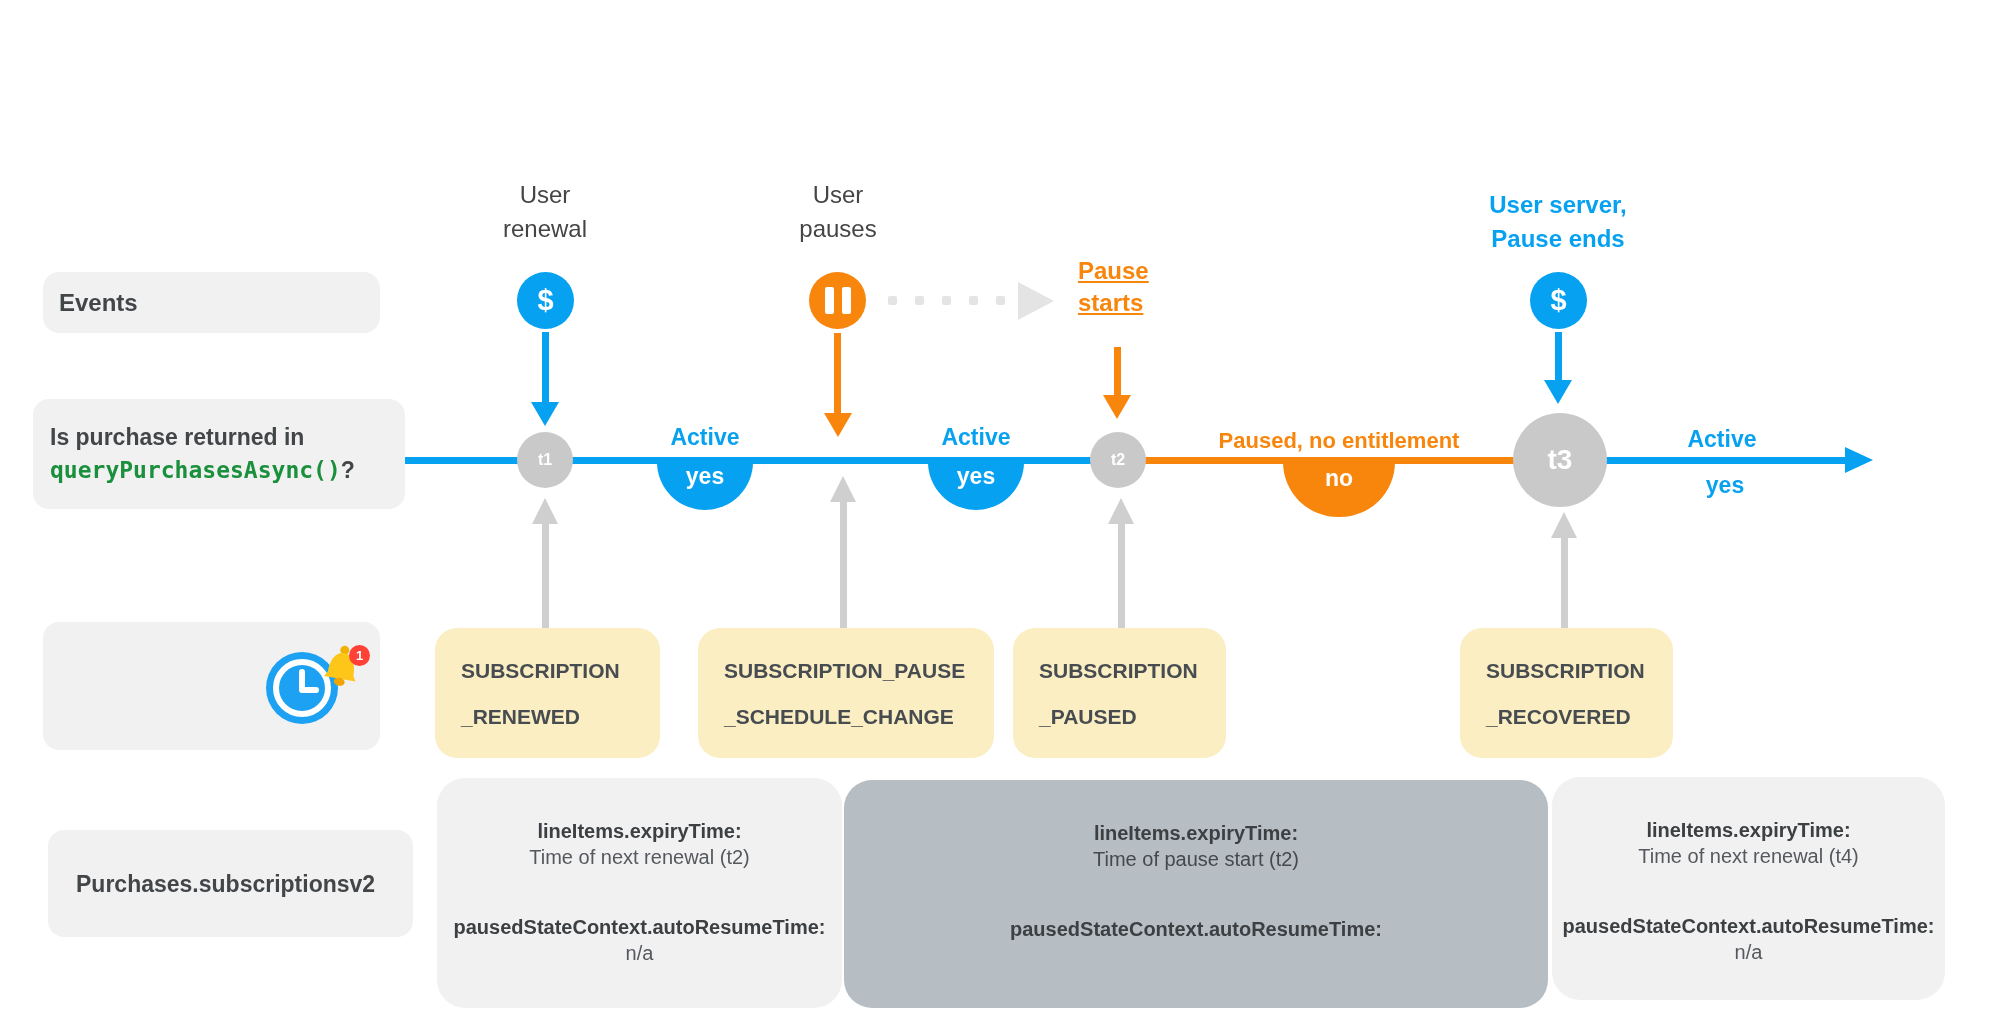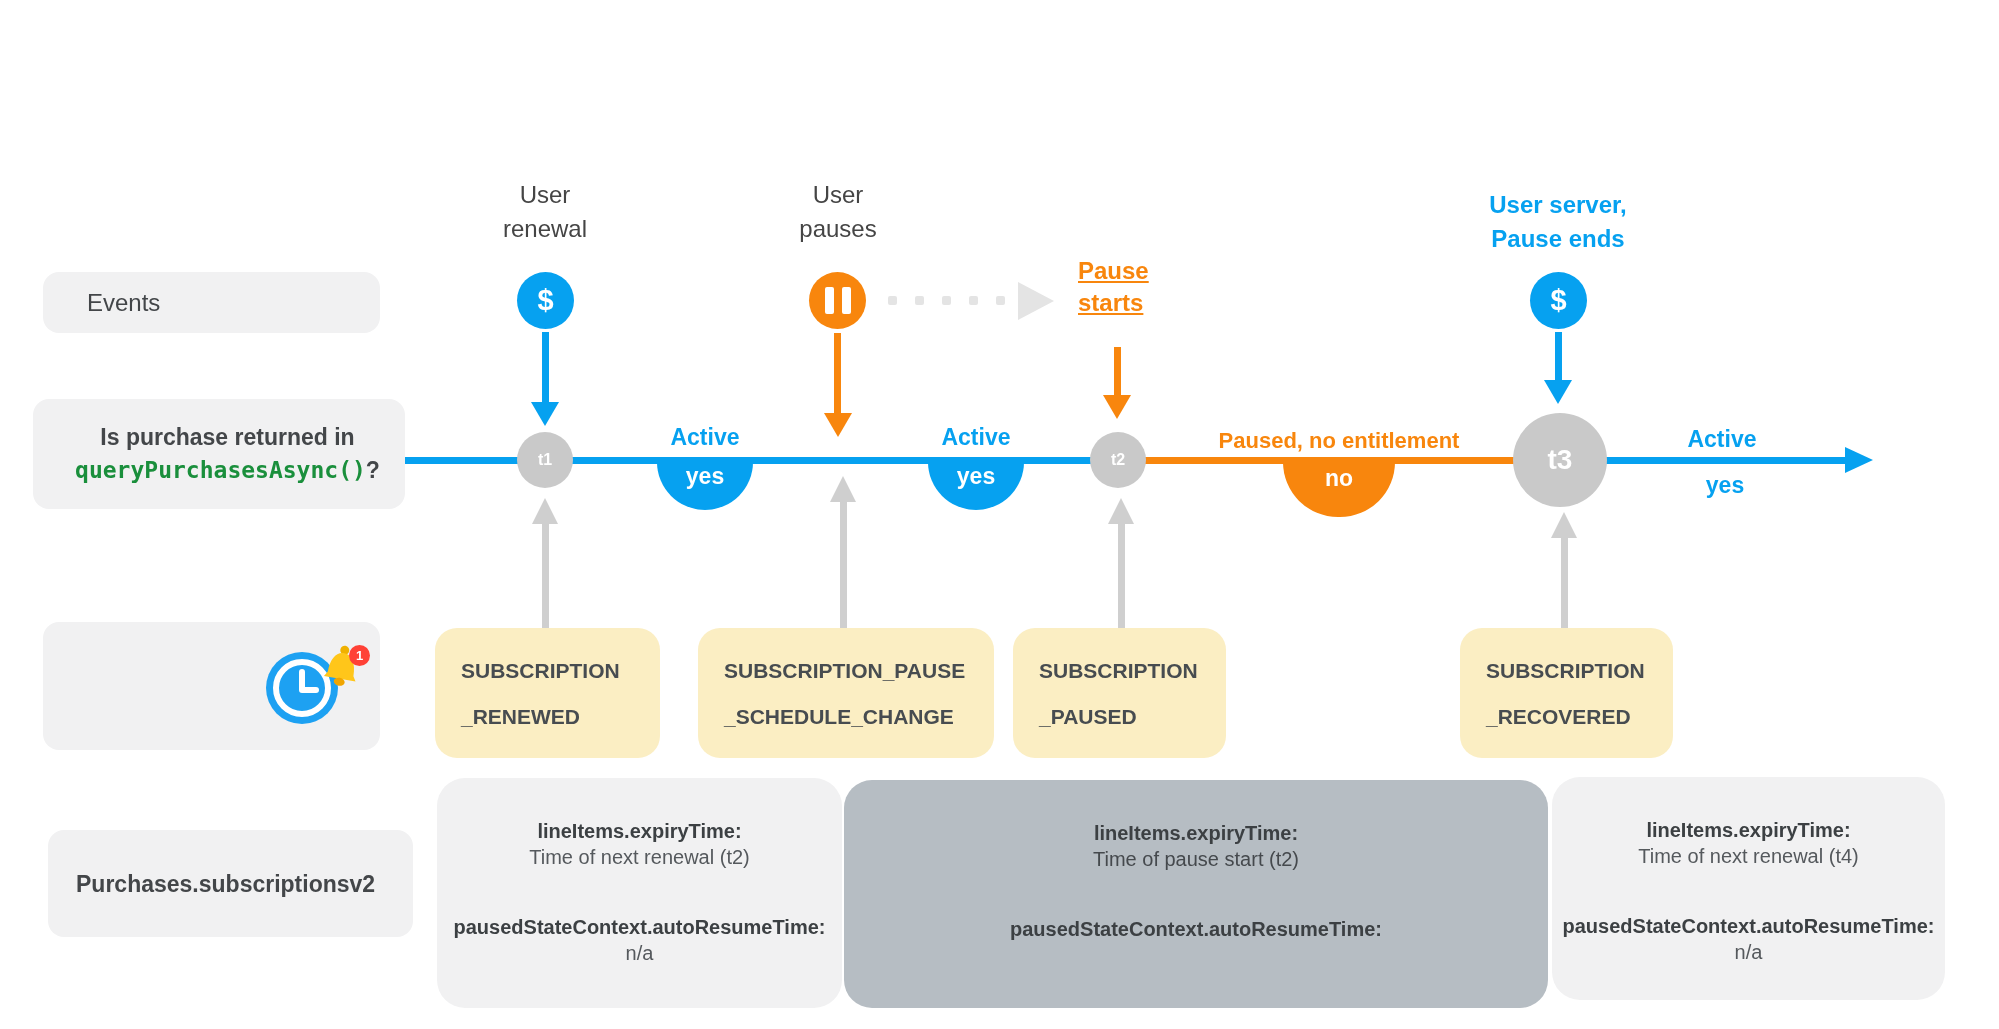--- a/index.html
+++ b/index.html
@@ -16,22 +16,22 @@
   }
   *{margin:0;padding:0;box-sizing:border-box;}
   html,body{background:#fff;}
   body{font-family:"Liberation Sans","DejaVu Sans",sans-serif;}
   #canvas{position:relative;width:1999px;height:1029px;background:#fff;overflow:hidden;}
   .abs{position:absolute;}
 
   .title{left:45px;top:28px;font-size:56px;font-weight:600;color:#4b4b4b;letter-spacing:0.5px;}
 
   .lbl-box{background:var(--light);border-radius:16px;color:var(--ink);}
-  .events-box{left:43px;top:272px;width:337px;height:61px;display:flex;align-items:center;padding-left:44px;font-size:24px;font-weight:normal;}
-  .query-box{left:33px;top:399px;width:372px;height:110px;display:flex;flex-direction:column;justify-content:center;padding-left:17px;font-size:23px;font-weight:bold;line-height:33px;text-align:center;}
+  .events-box{left:43px;top:272px;width:337px;height:61px;display:flex;align-items:center;padding-left:16px;font-size:24px;font-weight:bold;}
+  .query-box{left:33px;top:399px;width:372px;height:110px;display:flex;flex-direction:column;justify-content:center;padding-left:17px;font-size:23px;font-weight:bold;line-height:33px;}
   .query-code{font-family:"DejaVu Sans Mono","Liberation Mono",monospace;color:var(--green);font-weight:bold;}
   .query-suffix{color:var(--ink);font-family:"Liberation Sans",sans-serif;}
   .rtdn-box{left:43px;top:622px;width:337px;height:128px;}
   .rtdn-text{position:absolute;left:30px;top:14px;font-size:24px;font-weight:bold;line-height:34px;color:var(--ink);}
   .rtdn-icon-wrap{position:absolute;left:200px;top:0px;width:137px;height:128px;}
   .fields-box{left:48px;top:830px;width:365px;height:107px;display:flex;flex-direction:column;justify-content:center;padding-left:28px;font-size:23px;font-weight:bold;line-height:32px;}
 
   
   .seg{position:absolute;height:7px;top:457px;}
   .seg-blue{background:var(--blue);}

